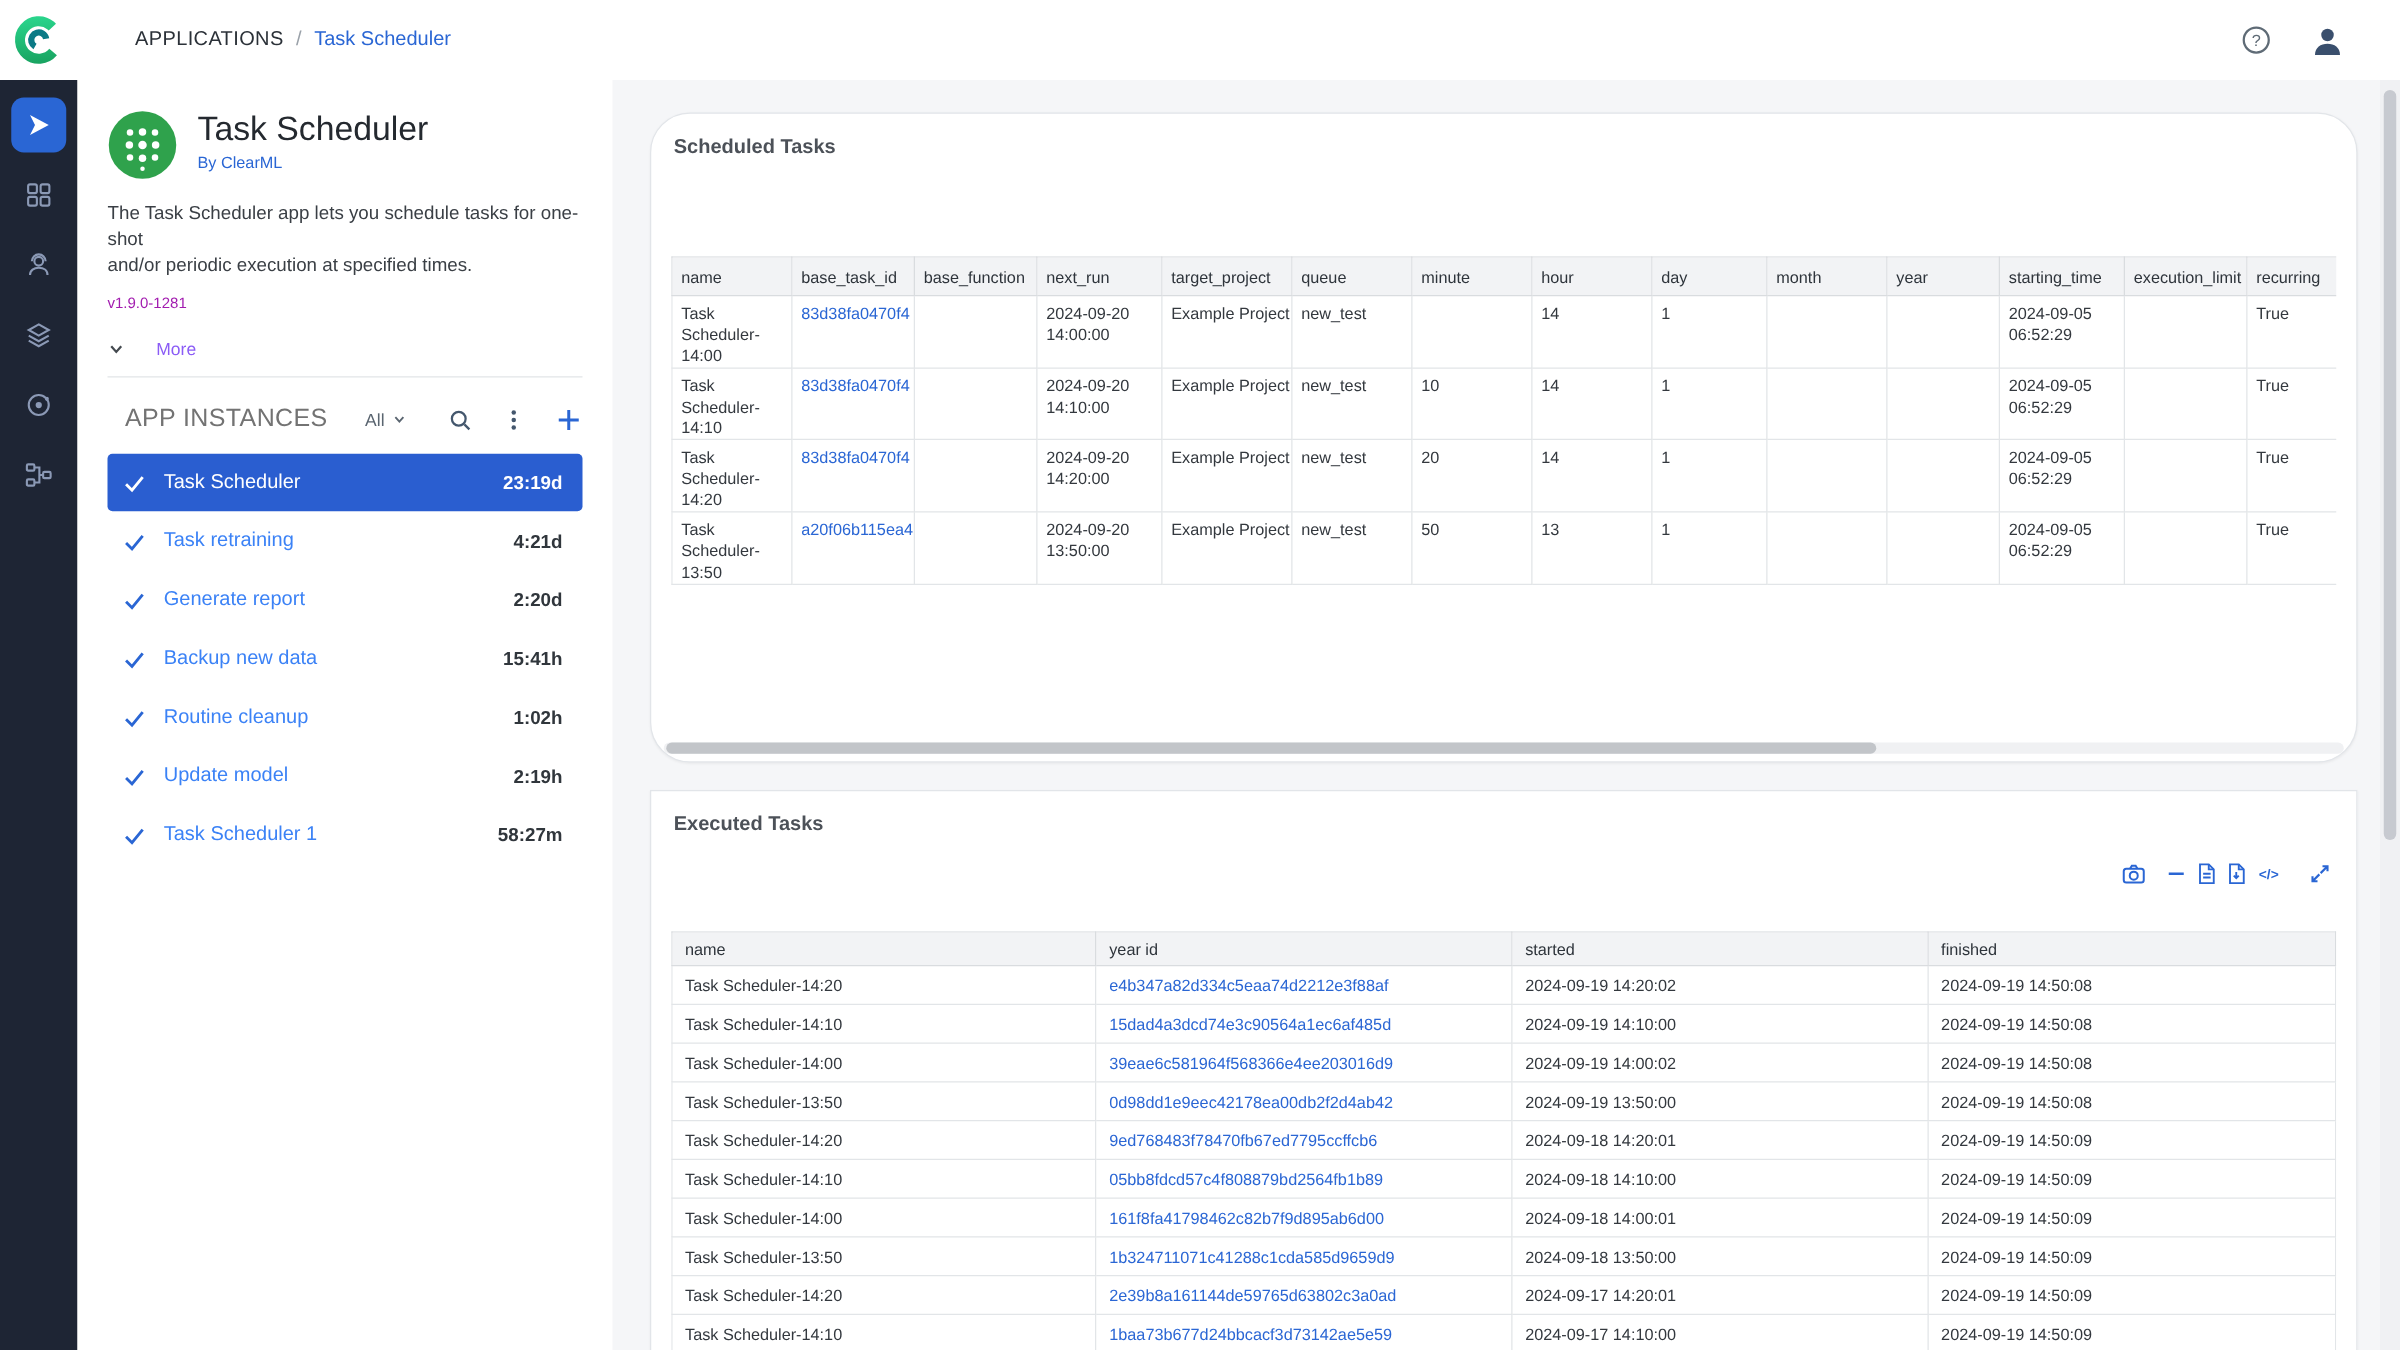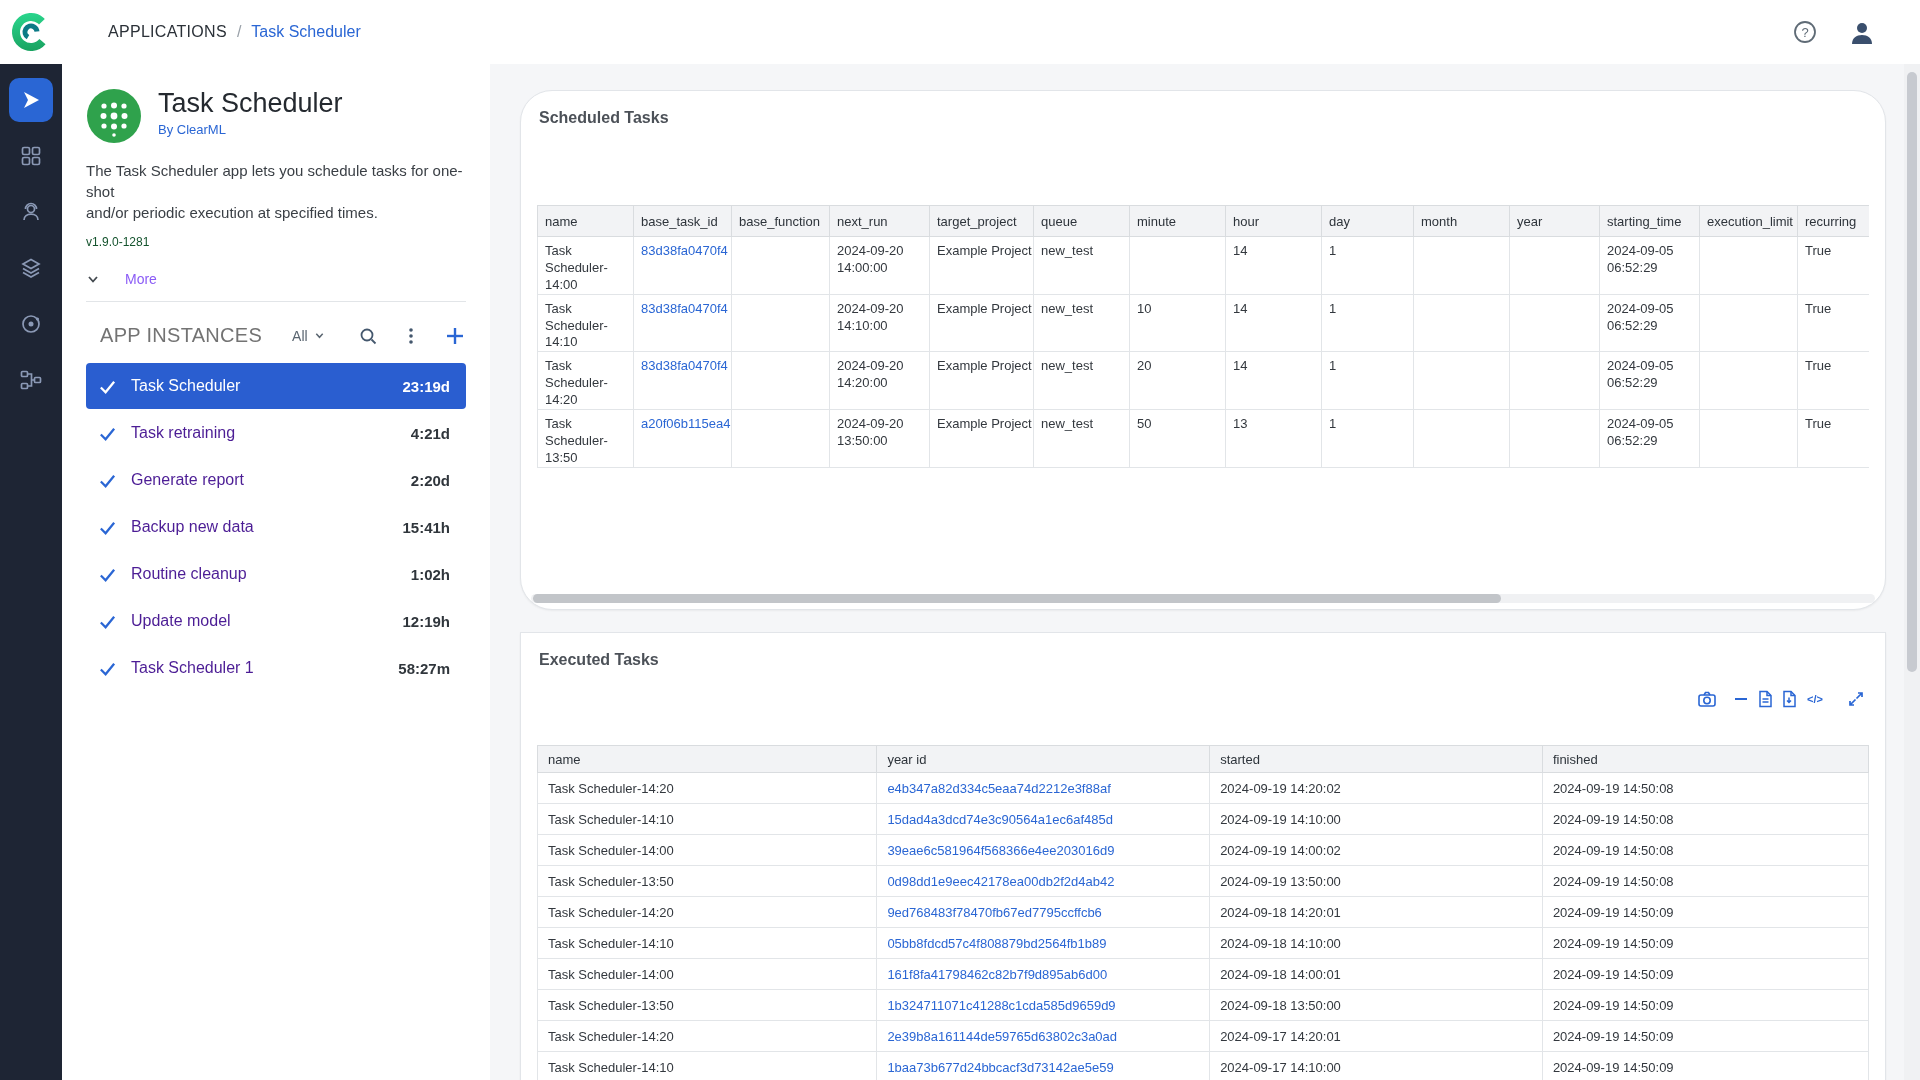--- a/index.html
+++ b/index.html
@@ -27,34 +27,34 @@
   .rail-btn.selected { background:#2a66d4; }
   .rail-btn svg { stroke:#8b99b5; fill:none; stroke-width:1.7; }
   .rail-btn.selected svg { stroke:none; }
 
   
   .panel { width:428px; flex-shrink:0; background:#fff; padding:24px 24px 0; }
   .app-head { display:flex; gap:16px; align-items:flex-start; }
   .app-title { font-size:27px; font-weight:400; color:#24292f; line-height:1.15; }
   .app-by { font-size:13px; color:#2a66d4; margin-top:3px; cursor:pointer; }
   .app-desc { margin-top:16px; font-size:15px; color:#3a3f45; line-height:1.4; white-space:pre-line; }
-  .app-ver { margin-top:12px; font-size:12px; color:#14532d; }
+  .app-ver { margin-top:12px; font-size:12px; color:#a21caf; }
   .more-row { margin-top:22px; display:flex; align-items:center; gap:25px; font-size:14px; color:#8b5cf6; cursor:pointer; width:max-content; }
   .divider { margin-top:14px; border-top:1px solid #e2e5e8; }
 
   .inst-head { display:flex; align-items:center; margin-top:22px; padding-left:14px; }
   .inst-head-label { font-size:20px; font-weight:500; color:#737373; letter-spacing:.3px; }
   .filter-dd { margin-left:30px; display:flex; align-items:center; gap:6px; font-size:14px; color:#5a6570; cursor:pointer;justify-content:center; }
   .inst-head-icons { margin-left:auto; display:flex; align-items:center; gap:24px; }
 
   .inst-list { margin-top:16px; display:flex; flex-direction:column; }
   .inst-row { display:flex; align-items:center; height:46px; margin-bottom:1px; padding:0 16px 0 12px;
               border-radius:4px; cursor:pointer; }
   .inst-row .chk { width:19px; height:19px; stroke:#2a66d4; fill:none; stroke-width:2.4; margin-right:14px; flex-shrink:0; }
-  .inst-label { font-size:16px; color:#4c1d95; flex:1; }
+  .inst-label { font-size:16px; color:#3b82f6; flex:1; }
   .inst-time { font-size:15px; color:#30363c;font-weight:bold; }
   .inst-row.selected { background:#2a5ed0; }
   .inst-row.selected .chk { stroke:#fff; }
   .inst-row.selected .inst-label, .inst-row.selected .inst-time { color:#fff; }
 
   
   .main { flex:1; background:#f5f6f8; padding:26px 34px 0 30px; overflow:hidden; }
   .card { background:#fff; border:1px solid #e2e5e9; box-shadow:0 1px 2px rgba(0,0,0,.05); }
   .card-title { padding:18px 0 0 18px; font-size:16px; color:#4c5158; }
 
@@ -269,21 +269,21 @@
             <polyline points="3,11 8,16 17,5"></polyline>
           </svg>
           <span class="inst-label">Routine cleanup</span>
           <span class="inst-time">1:02h</span>
         </div>
         <div class="inst-row">
           <svg class="chk" viewBox="0 0 20 20">
             <polyline points="3,11 8,16 17,5"></polyline>
           </svg>
           <span class="inst-label">Update model</span>
-          <span class="inst-time">12:19h</span>
+          <span class="inst-time">2:19h</span>
         </div>
         <div class="inst-row">
           <svg class="chk" viewBox="0 0 20 20">
             <polyline points="3,11 8,16 17,5"></polyline>
           </svg>
           <span class="inst-label">Task Scheduler 1</span>
           <span class="inst-time">58:27m</span>
         </div>
       </div>
   </aside>

